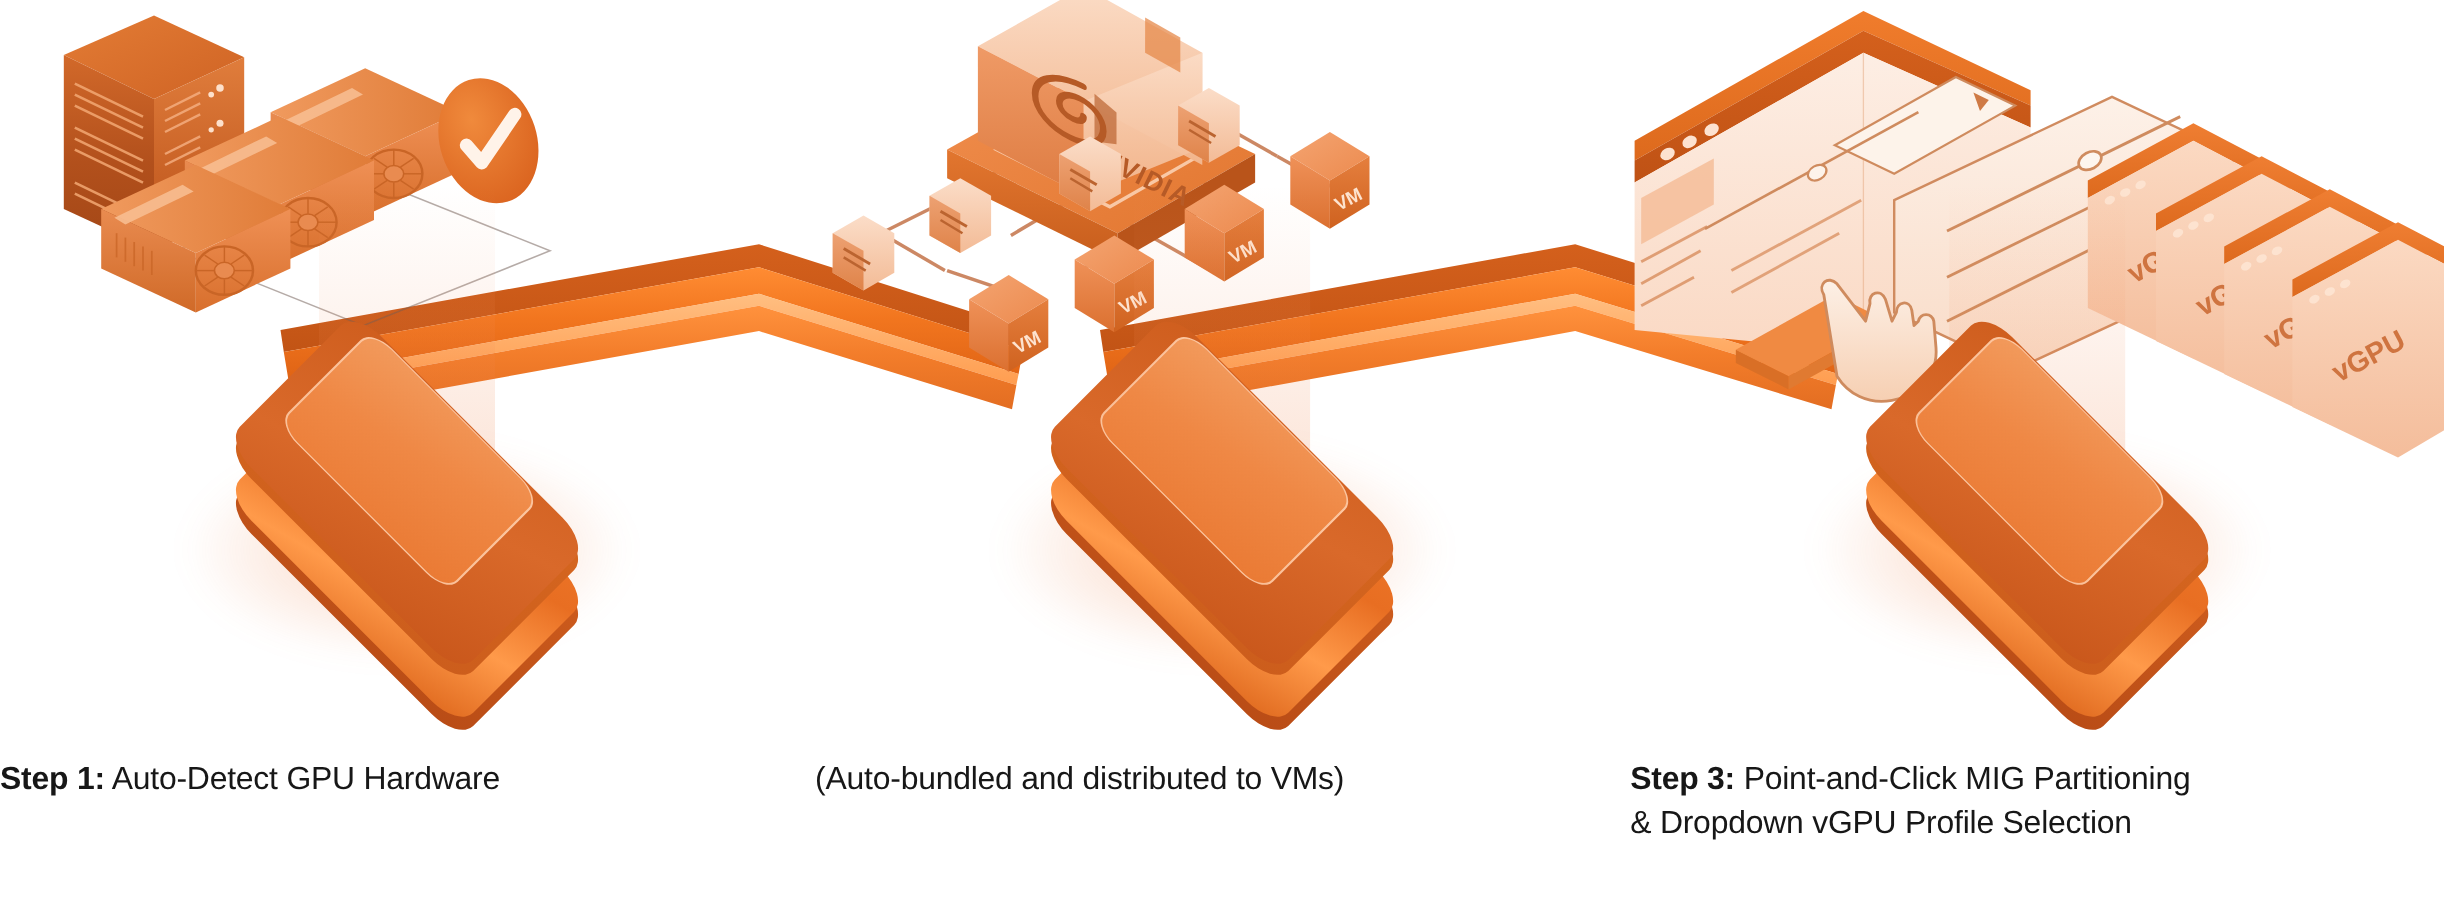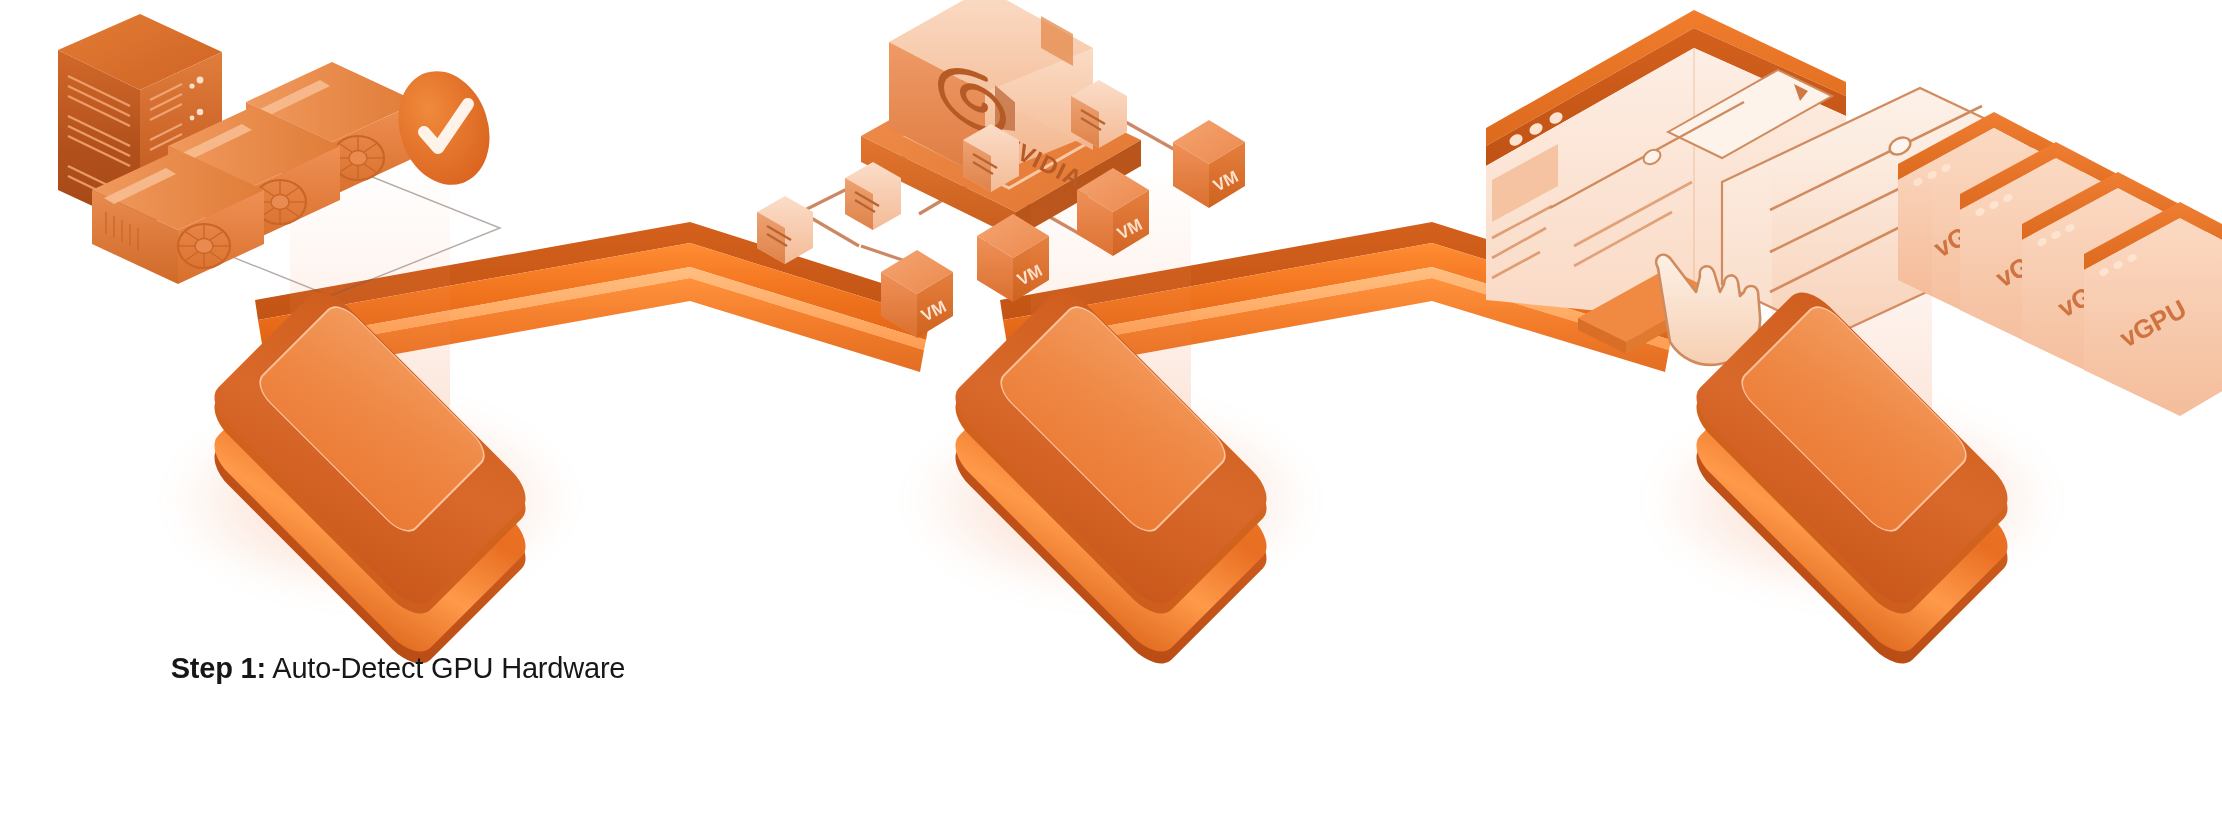--- a/index.html
+++ b/index.html
@@ -118,28 +118,26 @@
     margin-left: -107px;
     border-radius: 26px;
     background: linear-gradient(158deg, #f29a5c 0%, #ef8845 45%, #ea7a34 100%);
     border: 2px solid rgba(255,214,184,0.75);
   }
 
   
   .caption {
     position: absolute;
     left: 0;
-    top: 648px;
+    top: 688px;
     width: 740px;
-    text-align: center;
     color: #171717;
     font-size: 29px;
     line-height: 40px;
     letter-spacing: -0.2px;
-    margin-left: 28px;
   }
   .caption .lead { font-weight: bold; }
   .caption .ln { display: block; white-space: nowrap; }
 </style>
 </head>
 <body>
 
 <div id="stage">
 
   <svg class="ribbon-layer" viewBox="0 0 2222 818" xmlns="http://www.w3.org/2000/svg">
@@ -494,20 +492,21 @@
     <div class="pedestal">
       <div class="glow"></div>
       <div class="slab slab-bottom"></div>
       <div class="slab slab-bottom-edge"></div>
       <div class="slab slab-top"></div>
       <div class="slab slab-top-face"></div>
       <div class="slab slab-inset"></div>
     </div>
 
     <div class="caption">
+      <span class="ln">(Auto-bundled and distributed to VMs)</span>
     </div>
   </div>
 
   <div class="step step-3">
     <div class="art">
       <div class="shaft"></div>
 
       <svg width="740" height="690" viewBox="0 0 740 690" xmlns="http://www.w3.org/2000/svg">
         <defs>
           <linearGradient id="winBody" x1="0" y1="0" x2="0" y2="1">
@@ -647,15 +646,22 @@
 
     <div class="pedestal">
       <div class="glow"></div>
       <div class="slab slab-bottom"></div>
       <div class="slab slab-bottom-edge"></div>
       <div class="slab slab-top"></div>
       <div class="slab slab-top-face"></div>
       <div class="slab slab-inset"></div>
     </div>
 
+    <div class="caption">
+      <span class="ln">
+        <span class="lead">Step 3:</span>
+        <span>Point-and-Click MIG Partitioning</span>
+      </span>
+      <span class="ln">&amp; Dropdown vGPU Profile Selection</span>
+    </div>
   </div>
 
 </div>
 
 </body></html>

